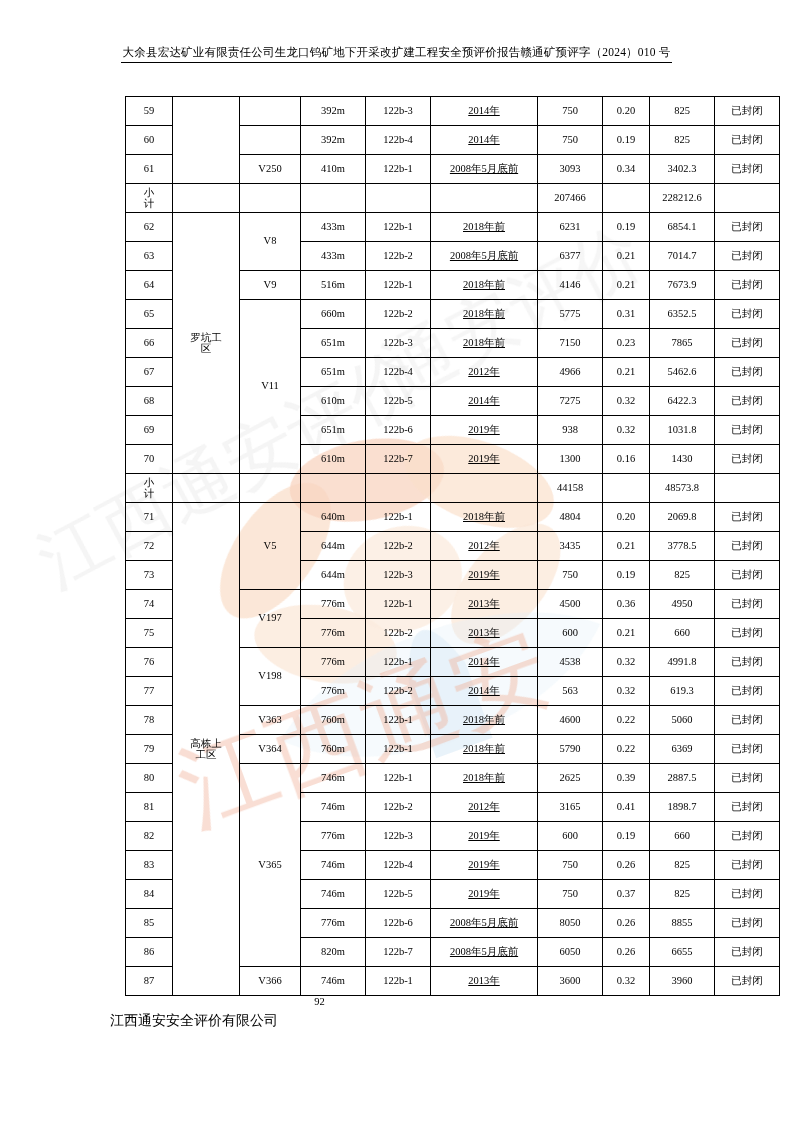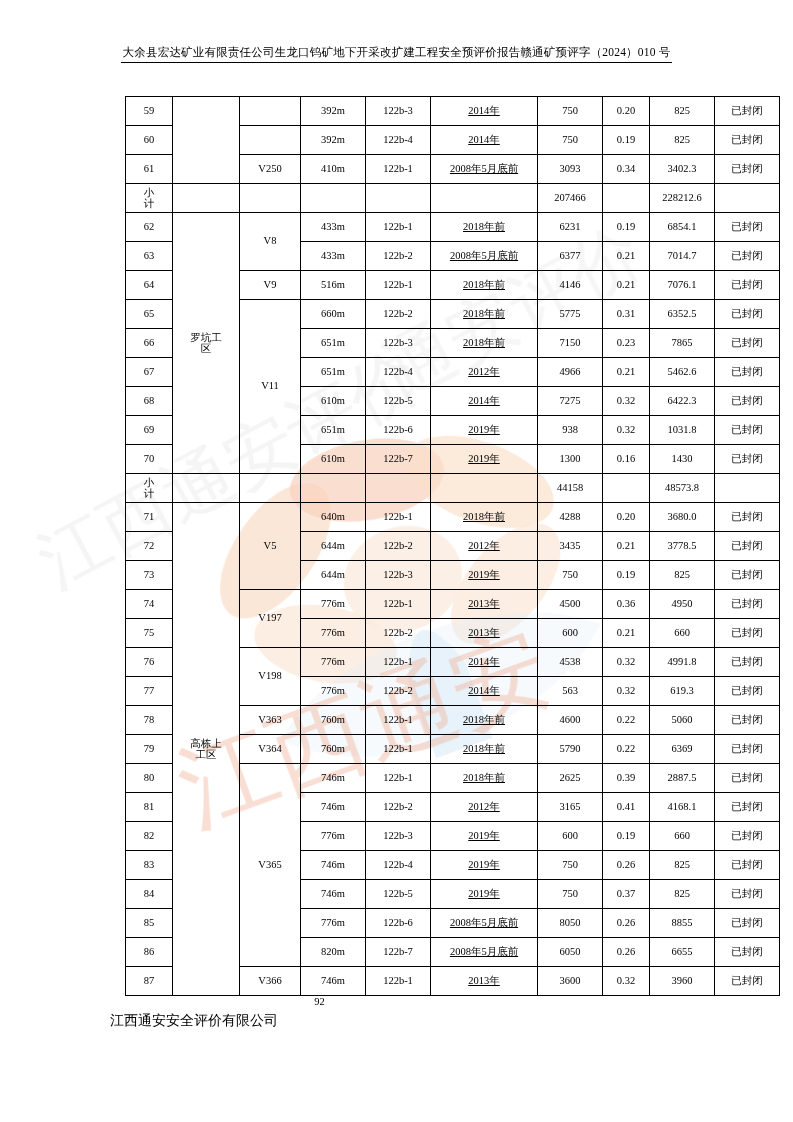--- a/index.html
+++ b/index.html
@@ -221,21 +221,21 @@
         </tr>
 
         <tr>
           <td class="col-no">64</td>
           <td class="col-vein">V9</td>
           <td class="col-level">516m</td>
           <td class="col-block">122b-1</td>
           <td class="col-year">2018年前</td>
           <td class="col-amt">4146</td>
           <td class="col-rate">0.21</td>
-          <td class="col-metal">7076.1</td>
+          <td class="col-metal">7673.9</td>
           <td class="col-status">已封闭</td>
         </tr>
 
         <tr>
           <td class="col-no">65</td>
           <td class="col-vein" rowspan="6">V11</td>
           <td class="col-level">660m</td>
           <td class="col-block">122b-2</td>
           <td class="col-year">2018年前</td>
           <td class="col-amt">5775</td>
@@ -316,23 +316,23 @@
 
         <tr>
           <td class="col-no">71</td>
           <td class="col-area" rowspan="17">
               <div class="stacked">高栋上<br>工区</div>
             </td>
           <td class="col-vein" rowspan="3">V5</td>
           <td class="col-level">640m</td>
           <td class="col-block">122b-1</td>
           <td class="col-year">2018年前</td>
-          <td class="col-amt">4288</td>
+          <td class="col-amt">4804</td>
           <td class="col-rate">0.20</td>
-          <td class="col-metal">3680.0</td>
+          <td class="col-metal">2069.8</td>
           <td class="col-status">已封闭</td>
         </tr>
 
         <tr>
           <td class="col-no">72</td>
           <td class="col-level">644m</td>
           <td class="col-block">122b-2</td>
           <td class="col-year">2012年</td>
           <td class="col-amt">3435</td>
           <td class="col-rate">0.21</td>
@@ -433,21 +433,21 @@
           <td class="col-status">已封闭</td>
         </tr>
 
         <tr>
           <td class="col-no">81</td>
           <td class="col-level">746m</td>
           <td class="col-block">122b-2</td>
           <td class="col-year">2012年</td>
           <td class="col-amt">3165</td>
           <td class="col-rate">0.41</td>
-          <td class="col-metal">4168.1</td>
+          <td class="col-metal">1898.7</td>
           <td class="col-status">已封闭</td>
         </tr>
 
         <tr>
           <td class="col-no">82</td>
           <td class="col-level">776m</td>
           <td class="col-block">122b-3</td>
           <td class="col-year">2019年</td>
           <td class="col-amt">600</td>
           <td class="col-rate">0.19</td>

